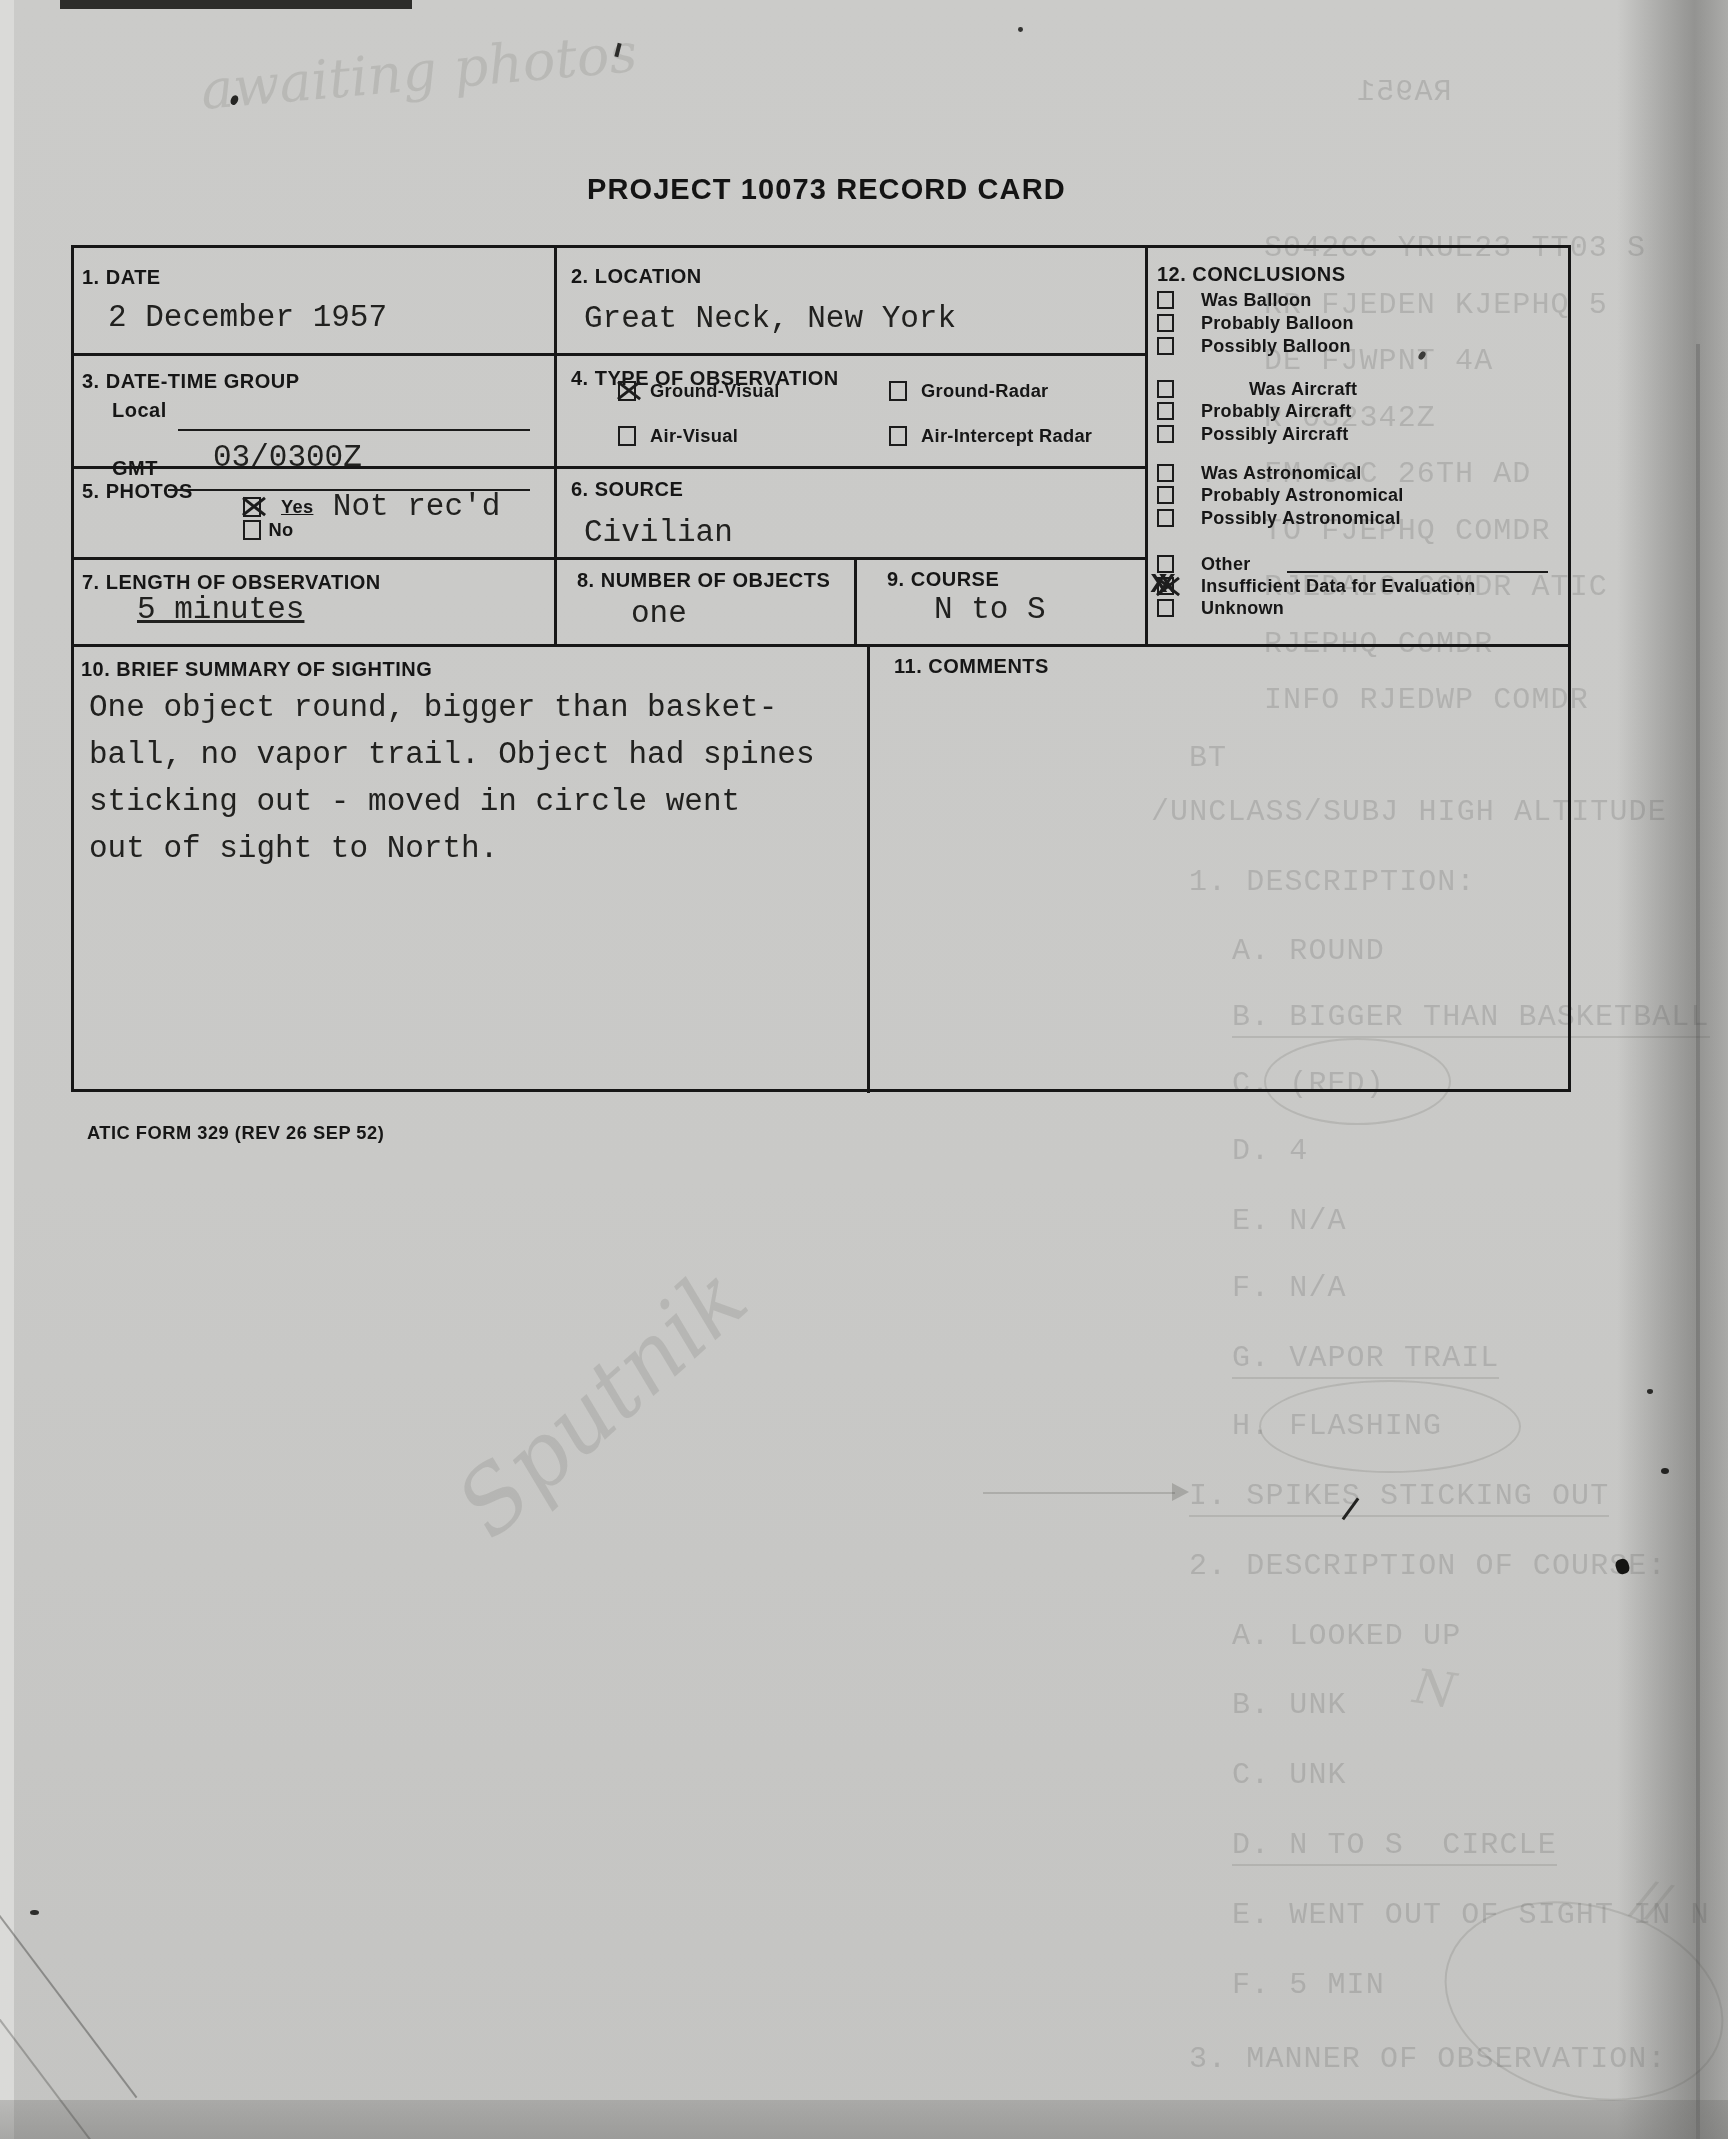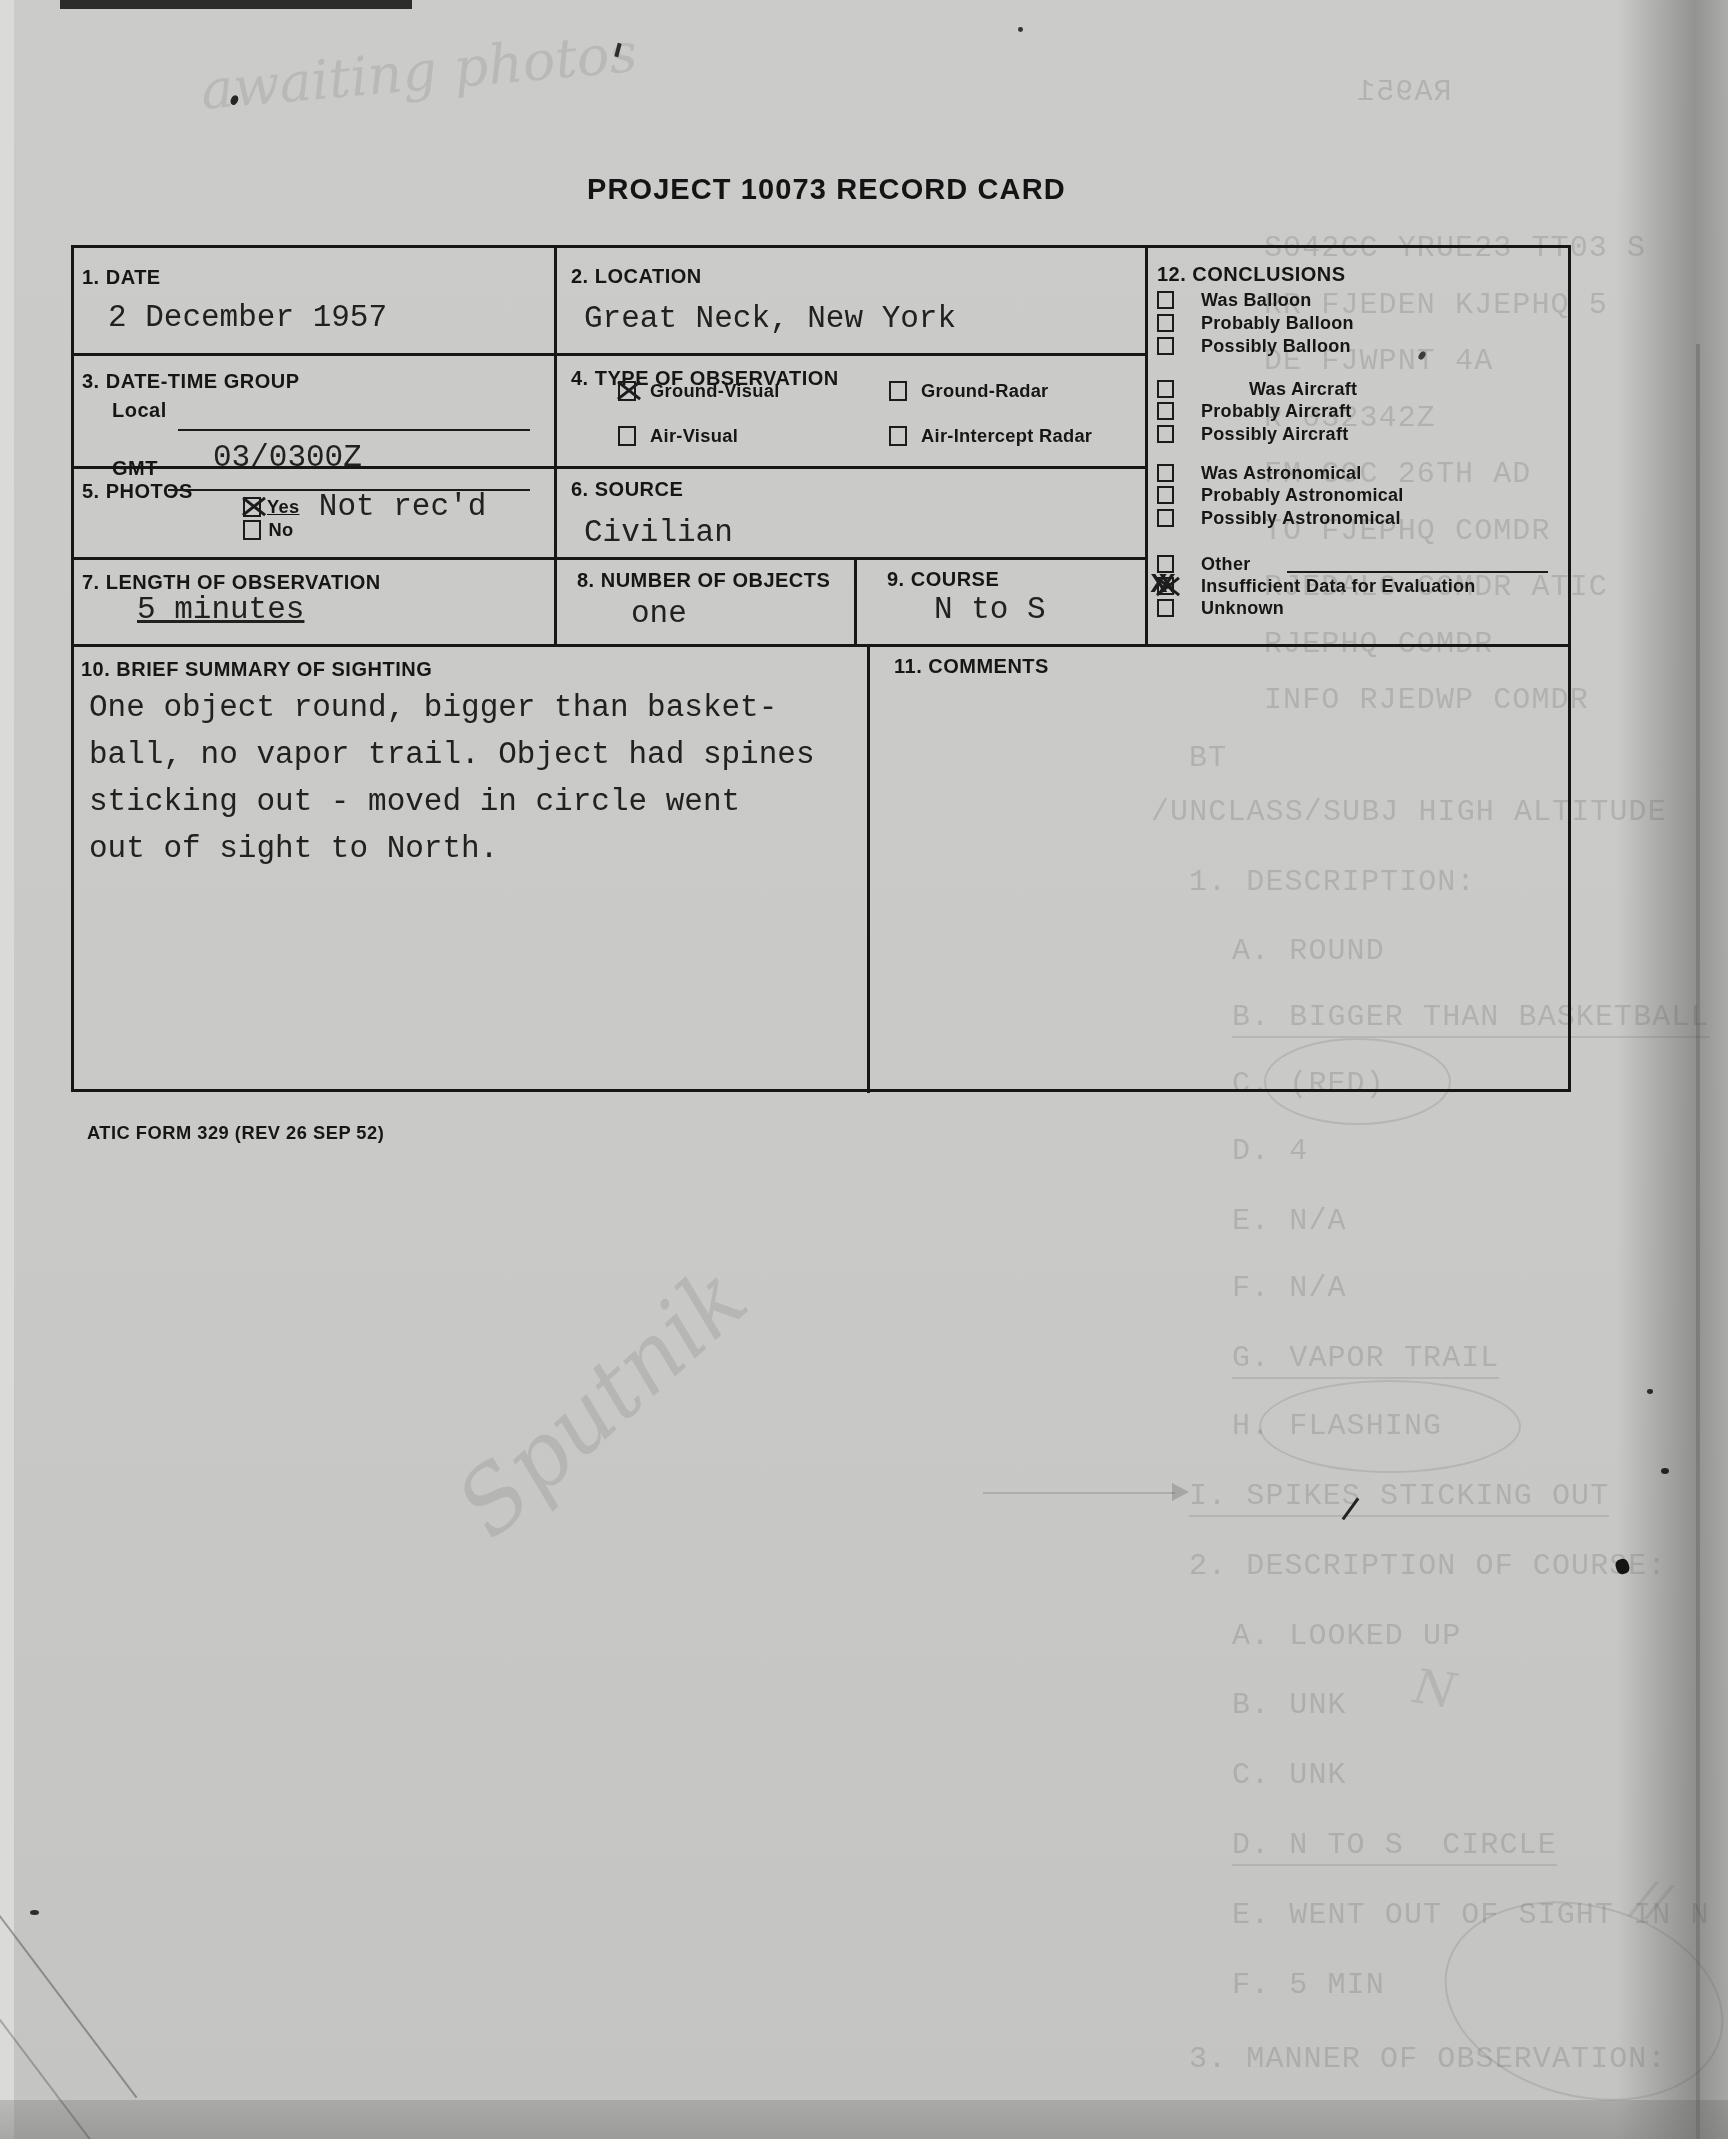--- a/index.html
+++ b/index.html
@@ -125,21 +125,21 @@
   <div class="plabel" style="left:112px;top:457px;">GMT</div>
   <div class="wline" style="left:168px;top:489px;width:362px;"></div>
   <div class="typed" style="left:213px;top:440px;">03/0300Z</div>
   <div class="typed" style="left:584px;top:515px;">Civilian</div>
   <div class="typed" style="left:137px;top:592px;text-decoration:underline;">5 minutes</div>
   <div class="typed" style="left:631px;top:596px;">one</div>
   <div class="typed" style="left:934px;top:592px;">N to S</div>
 
   <div class="photo-row" style="left:243px;top:483px;">
     <span class="cb checked"></span>
-    <span class="obs-label" style="margin-left:6px;text-decoration:underline;">Yes</span>
+    <span class="obs-label" style="margin-left:20px;text-decoration:underline;">Yes</span>
     <span class="tline" style="margin-left:19.4px;">Not rec'd</span>
   </div>
   <div class="photo-row" style="left:243px;top:519px;">
     <span class="cb"></span>
     <span class="obs-label" style="margin-left:7.5px;">No</span>
   </div>
 
   <div id="obs-options">
       <div class="obs-row" style="left: 618px; top: 380px;">
         <span class="cb checked"></span>

